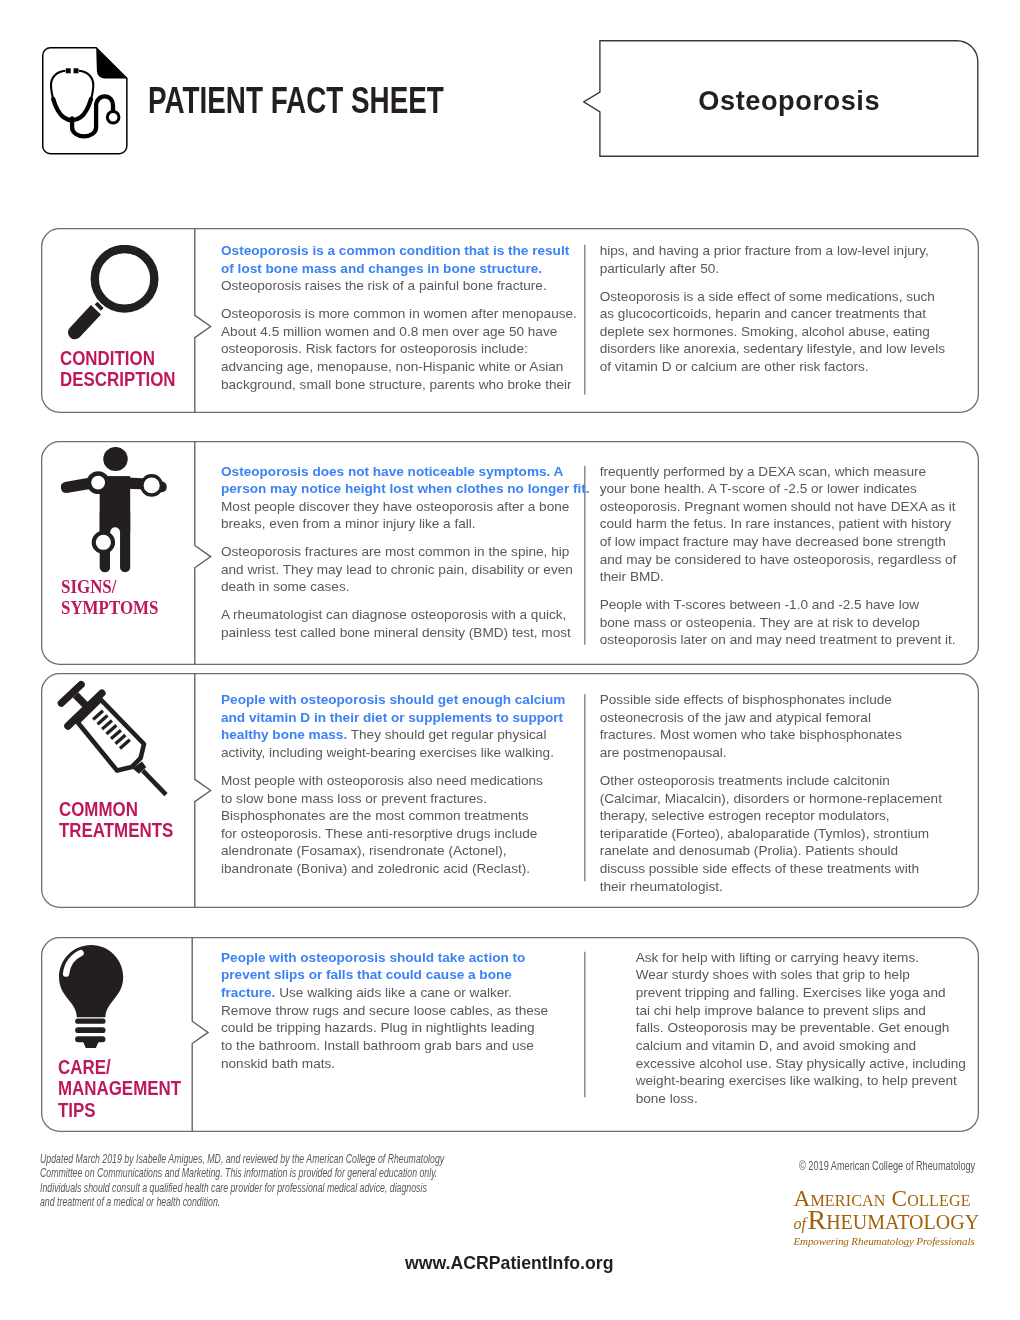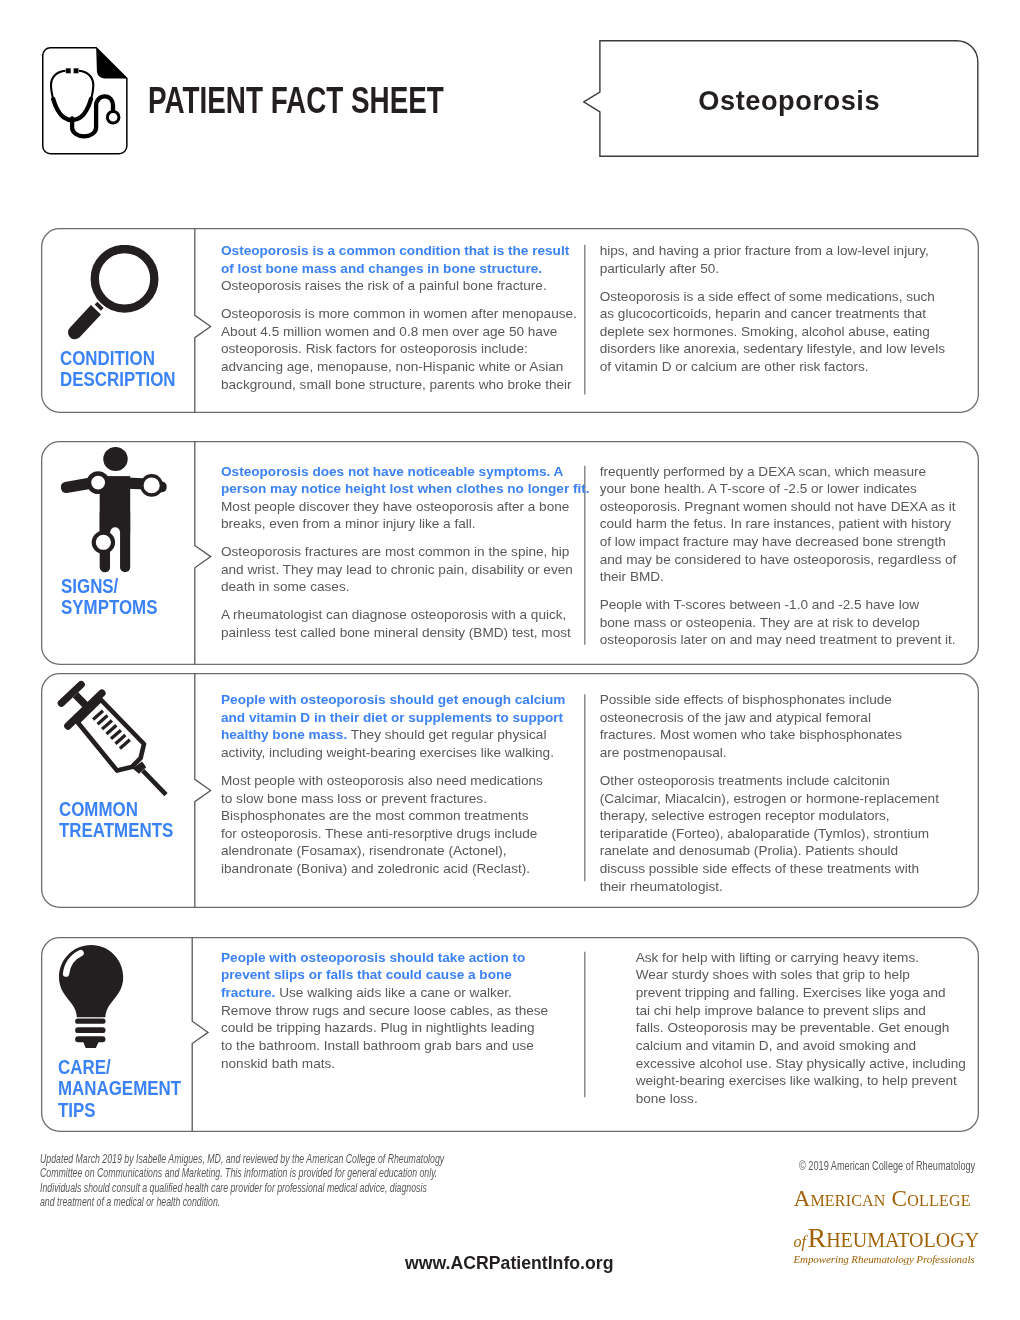--- a/index.html
+++ b/index.html
@@ -19,21 +19,21 @@
   #bubble-text{position:absolute;left:698.3px;top:87.6px;
                font-size:27.2px;font-weight:bold;letter-spacing:0.55px;color:#231f20;
                line-height:26px;white-space:nowrap;}
 
   
   .card{position:absolute;}
   .frame{position:absolute;left:0;top:0;}
   .icon-wrap{position:absolute;}
   .sec-icon{display:block;}
   .cat{position:absolute;font-size:19.3px;font-weight:bold;line-height:21.6px;
-       letter-spacing:0px;color:#3b82f6;white-space:nowrap;
+       letter-spacing:0px;color:#be185d;white-space:nowrap;
        transform-origin:0 0;}
   .cat > div{transform:scaleX(0.877);transform-origin:0 0;}
   .col{position:absolute;font-size:13.6px;line-height:17.62px;color:#58595b;}
   .col .para{margin:0 0 10.2px 0;}
   .col .para:last-child{margin-bottom:0;}
   .col .ln{white-space:nowrap;}
   .col b{color:#3b82f6;font-weight:bold;}
   .col-left{left:180px;top:13px;width:370px;}
   .col-right{left:558.7px;top:13px;width:368px;}
 
@@ -43,21 +43,21 @@
          letter-spacing:0px;transform:scaleX(0.737);transform-origin:0 0;}
   #fnote .ln{white-space:nowrap;}
   #copy{position:absolute;left:798.5px;top:1158.5px;white-space:nowrap;
         font-size:11.9px;color:#58595b;letter-spacing:0px;line-height:14px;
         transform:scaleX(0.772);transform-origin:0 0;}
   #acr-logo{position:absolute;left:793.5px;top:1189.4px;width:190px;height:60px;
             font-family:"Liberation Serif",serif;color:#a16207;}
   .logo-l1{font-variant:small-caps;font-size:23.2px;letter-spacing:0.2px;line-height:19.2px;
            white-space:nowrap;}
   .logo-l2{font-variant:small-caps;font-size:28.0px;letter-spacing:0.0px;line-height:21.8px;
-           white-space:nowrap;margin-top:18px;}
+           white-space:nowrap;}
   .logo-of{font-variant:normal;font-style:italic;font-size:16px;letter-spacing:0px;margin-right:1.5px;}
   .logo-tag{font-style:italic;font-size:11.0px;line-height:15.5px;white-space:nowrap;
             letter-spacing:-0.1px;}
   #url{position:absolute;left:405.4px;top:1251.9px;white-space:nowrap;
        font-size:19.0px;font-weight:bold;color:#231f20;letter-spacing:0px;line-height:22px;
        transform:scaleX(0.930);transform-origin:0 0;}
 </style>
 </head>
 <body>
 
@@ -142,21 +142,21 @@
  <rect x="39.6" y="28.7" width="29.7" height="56" fill="#231f20"></rect>
  <rect x="39.6" y="60" width="10.3" height="63.4" rx="5.15" fill="#231f20"></rect>
  <rect x="59.4" y="60" width="9.9" height="63.4" rx="4.95" fill="#231f20"></rect>
  <rect x="49.9" y="79.2" width="9.5" height="44.8" rx="4.75" fill="#ffffff"></rect>
  <rect x="49.9" y="83.9" width="9.5" height="40.1" fill="#ffffff"></rect>
  <circle cx="38.1" cy="35.05" r="9.0" fill="#ffffff" stroke="#231f20" stroke-width="4.5"></circle>
  <circle cx="90.2" cy="37.85" r="9.5" fill="#ffffff" stroke="#231f20" stroke-width="3.3"></circle>
  <circle cx="43.2" cy="94.0" r="9.4" fill="#ffffff" stroke="#231f20" stroke-width="4.0"></circle>
 </svg>
 </div>
-        <div class="cat" style="top: 134.6px; left: 19.6px;">
+        <div class="cat" style="top: 134.6px; left: 19.6px; font-family: Liberation Serif, serif;">
           <div>SIGNS/</div>
           <div>SYMPTOMS</div>
         </div>
         <div class="col col-left" style="top: 21.5px;">
           <div class="para">
             <div class="ln"><b>Osteoporosis does not have noticeable symptoms. A</b></div>
             <div class="ln"><b>person may notice height lost when clothes no longer fit.</b></div>
             <div class="ln">Most people discover they have osteoporosis after a bone</div>
             <div class="ln">breaks, even from a minor injury like a fall.</div>
           </div>
@@ -234,21 +234,21 @@
         </div>
         <div class="col col-right" style="top: 18.2px;">
           <div class="para">
             <div class="ln">Possible side effects of bisphosphonates include</div>
             <div class="ln">osteonecrosis of the jaw and atypical femoral</div>
             <div class="ln">fractures. Most women who take bisphosphonates</div>
             <div class="ln">are postmenopausal.</div>
           </div>
           <div class="para">
             <div class="ln">Other osteoporosis treatments include calcitonin</div>
-            <div class="ln">(Calcimar, Miacalcin), estrogen or hormone-replacement</div>
+            <div class="ln">(Calcimar, Miacalcin), disorders or hormone-replacement</div>
             <div class="ln">therapy, selective estrogen receptor modulators,</div>
             <div class="ln">teriparatide (Forteo), abaloparatide (Tymlos), strontium</div>
             <div class="ln">ranelate and denosumab (Prolia). Patients should</div>
             <div class="ln">discuss possible side effects of these treatments with</div>
             <div class="ln">their rheumatologist.</div>
           </div>
         </div>
       </div>
       <div class="card" style="left: 41px; top: 937px; width: 938px; height: 195px;">
         <svg class="frame" width="938" height="195" viewBox="0 0 938 195">

